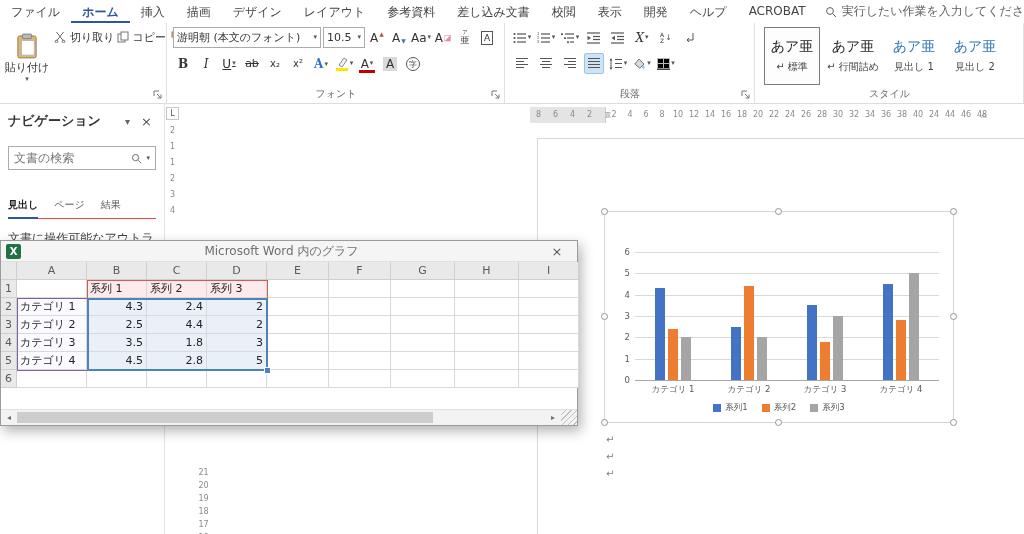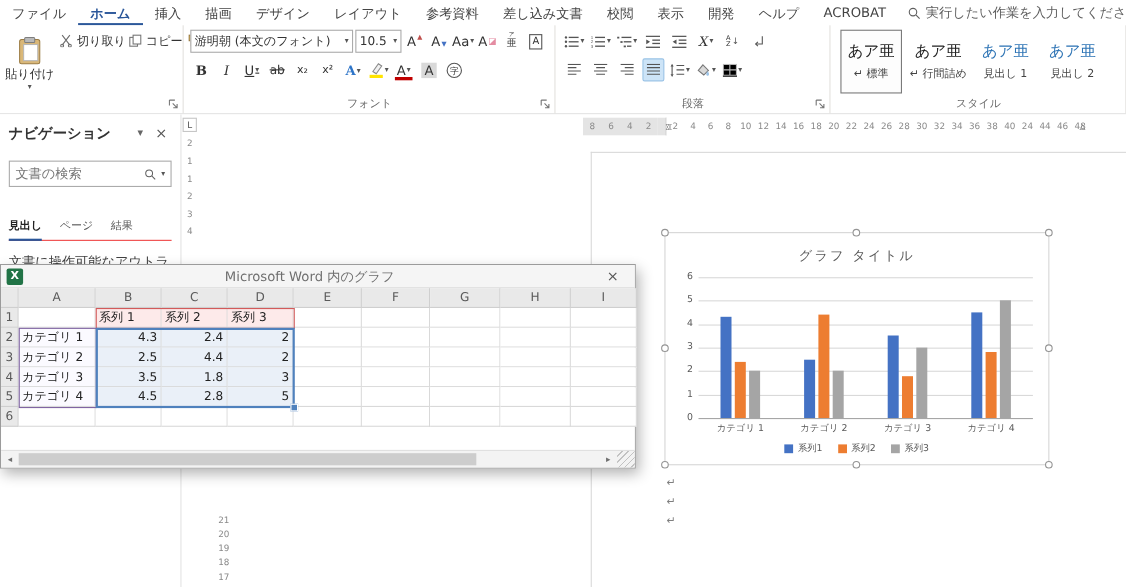--- a/index.html
+++ b/index.html
@@ -594,21 +594,20 @@
     <div class="chart-frame">
       <span class="handle" style="left:-4px;top:-4px;"></span>
       <span class="handle" style="left:50%;top:-4px;margin-left:-4px;"></span>
       <span class="handle" style="right:-4px;top:-4px;"></span>
       <span class="handle" style="left:-4px;top:50%;margin-top:-4px;"></span>
       <span class="handle" style="right:-4px;top:50%;margin-top:-4px;"></span>
       <span class="handle" style="left:-4px;bottom:-4px;"></span>
       <span class="handle" style="left:50%;bottom:-4px;margin-left:-4px;"></span>
       <span class="handle" style="right:-4px;bottom:-4px;"></span>
 
-      <div class="chart-title">グラフ タイトル</div>
       <div class="chart-area">
         <div>
             <div class="gridline axis" style="top: 100%;"></div>
             <div class="gridline" style="top: 83.3333%;"></div>
             <div class="gridline" style="top: 66.6667%;"></div>
             <div class="gridline" style="top: 50%;"></div>
             <div class="gridline" style="top: 33.3333%;"></div>
             <div class="gridline" style="top: 16.6667%;"></div>
             <div class="gridline" style="top: 0%;"></div>
           </div>

